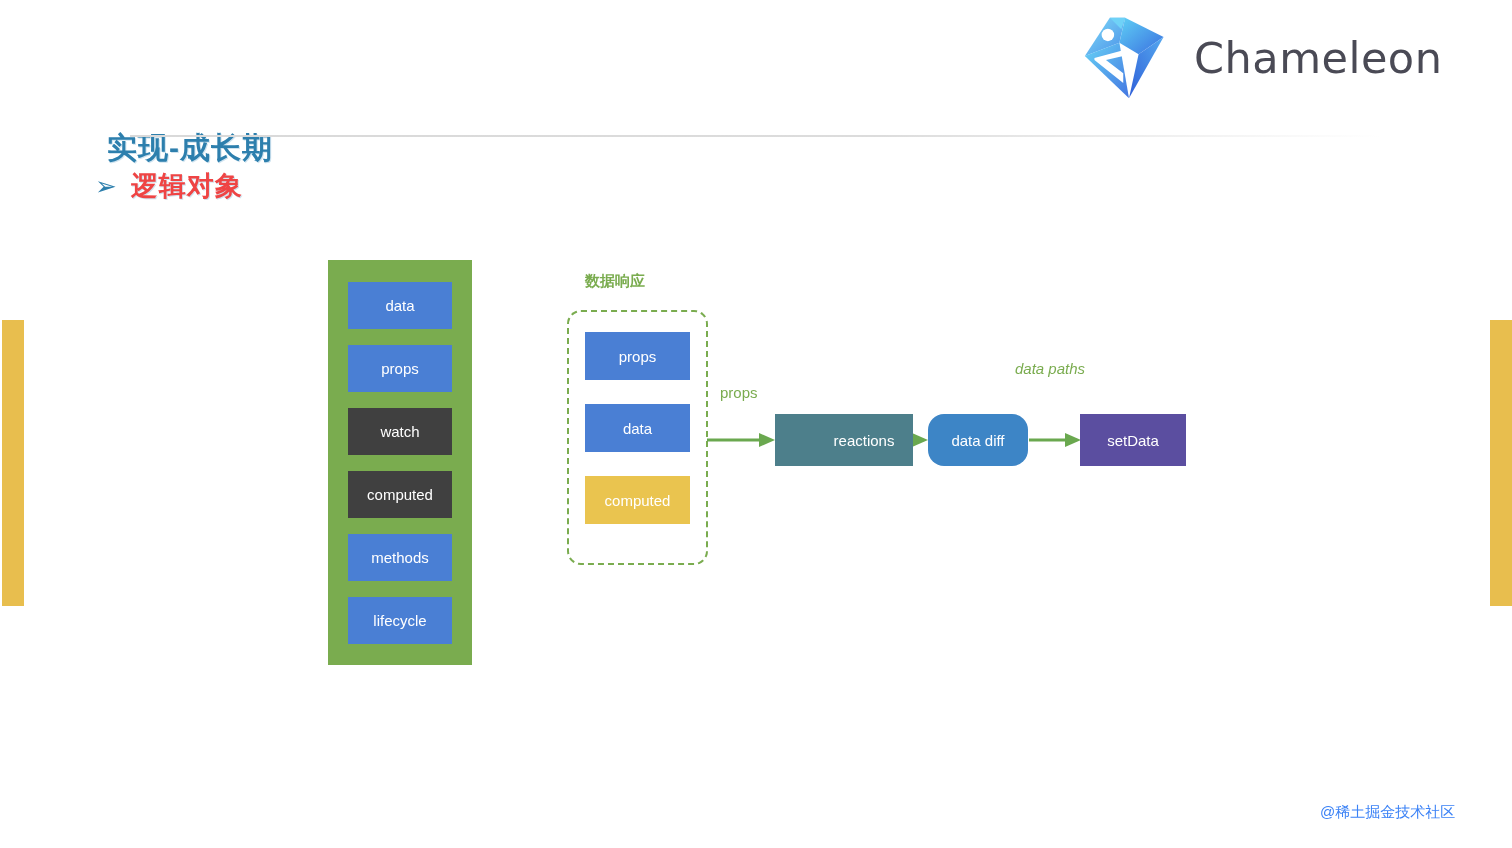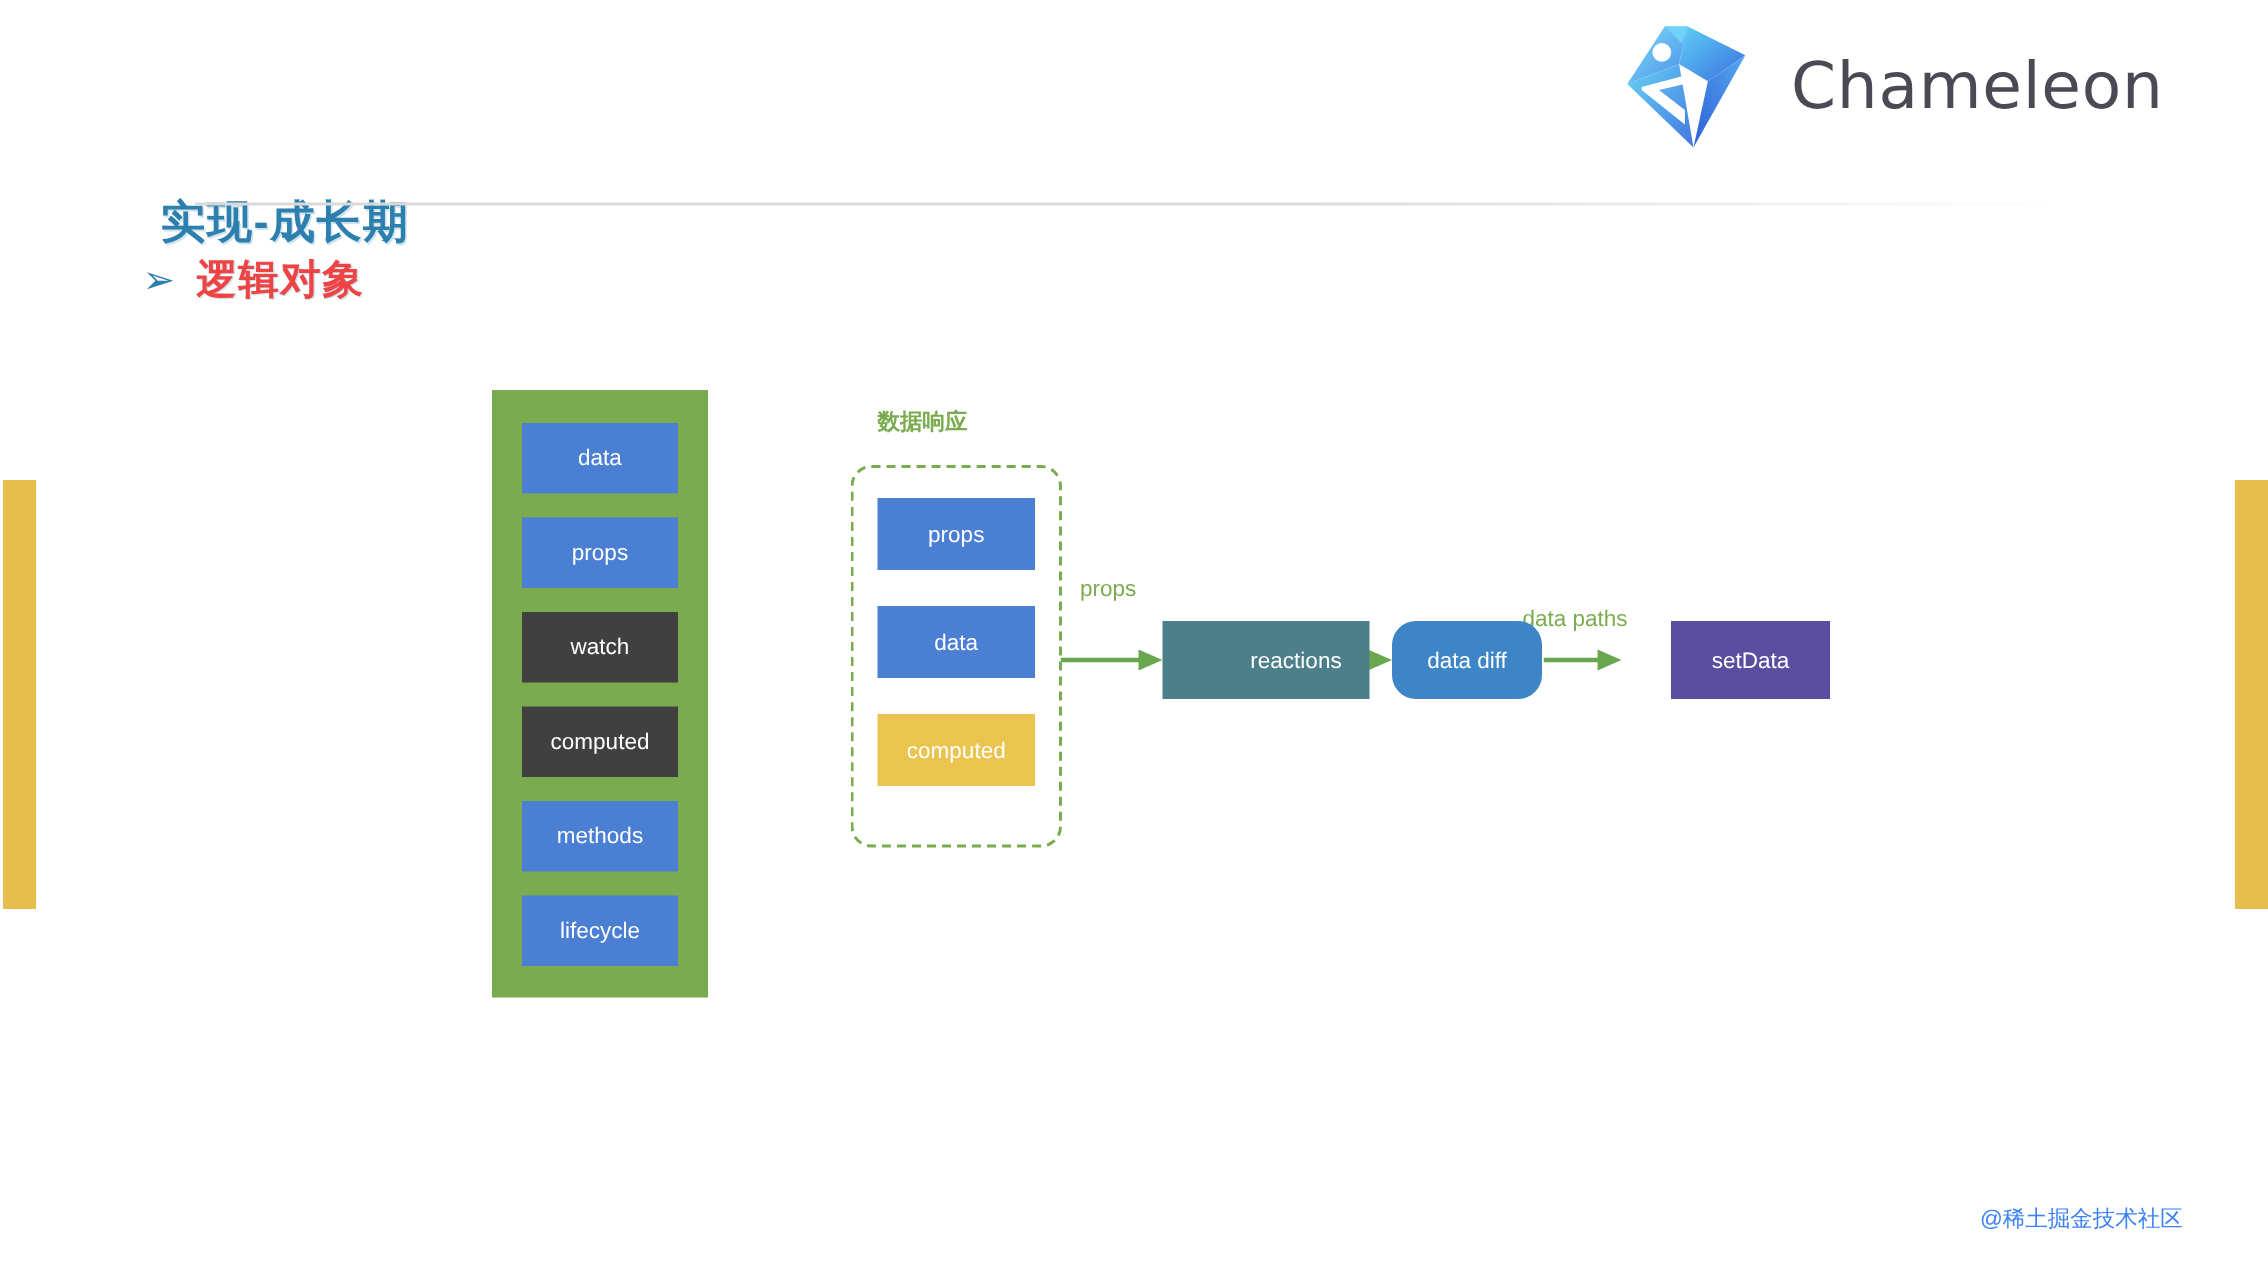--- a/index.html
+++ b/index.html
@@ -158,29 +158,29 @@
     position: absolute;
     height: 52px;
     display: flex;
     align-items: center;
     justify-content: center;
     color: #ffffff;
     font-size: 15px;
   }
   #box-reactions { left: 775px;  top: 414px; width: 98px;  background: #4d7f8b; padding-left: 40px; }
   #box-datadiff  { left: 928px;  top: 414px; width: 100px; background: #3d85c6; border-radius: 16px; }
-  #box-setdata   { left: 1080px; top: 414px; width: 106px; background: #5b4ea0; margin-left: 34px; }
+  #box-setdata   { left: 1080px; top: 414px; width: 106px; background: #5b4ea0; }
 
   .pipe-label {
     position: absolute;
     font-size: 15px;
     color: #7aac4f;
   }
   #label-change    { left: 720px;  top: 384px; }
-  #label-datapaths { left: 1015px; top: 404px; }
+  #label-datapaths { left: 1015px; top: 360px; font-style: italic; }
 
   .arrow-svg { position: absolute; }
   #arrow-1 { left: 707px; top: 430px; }
   #arrow-2 { left: 874px; top: 430px; }
   #arrow-3 { left: 1029px; top: 430px; }
 
   
   #watermark {
     position: absolute;
     left: 1320px;

